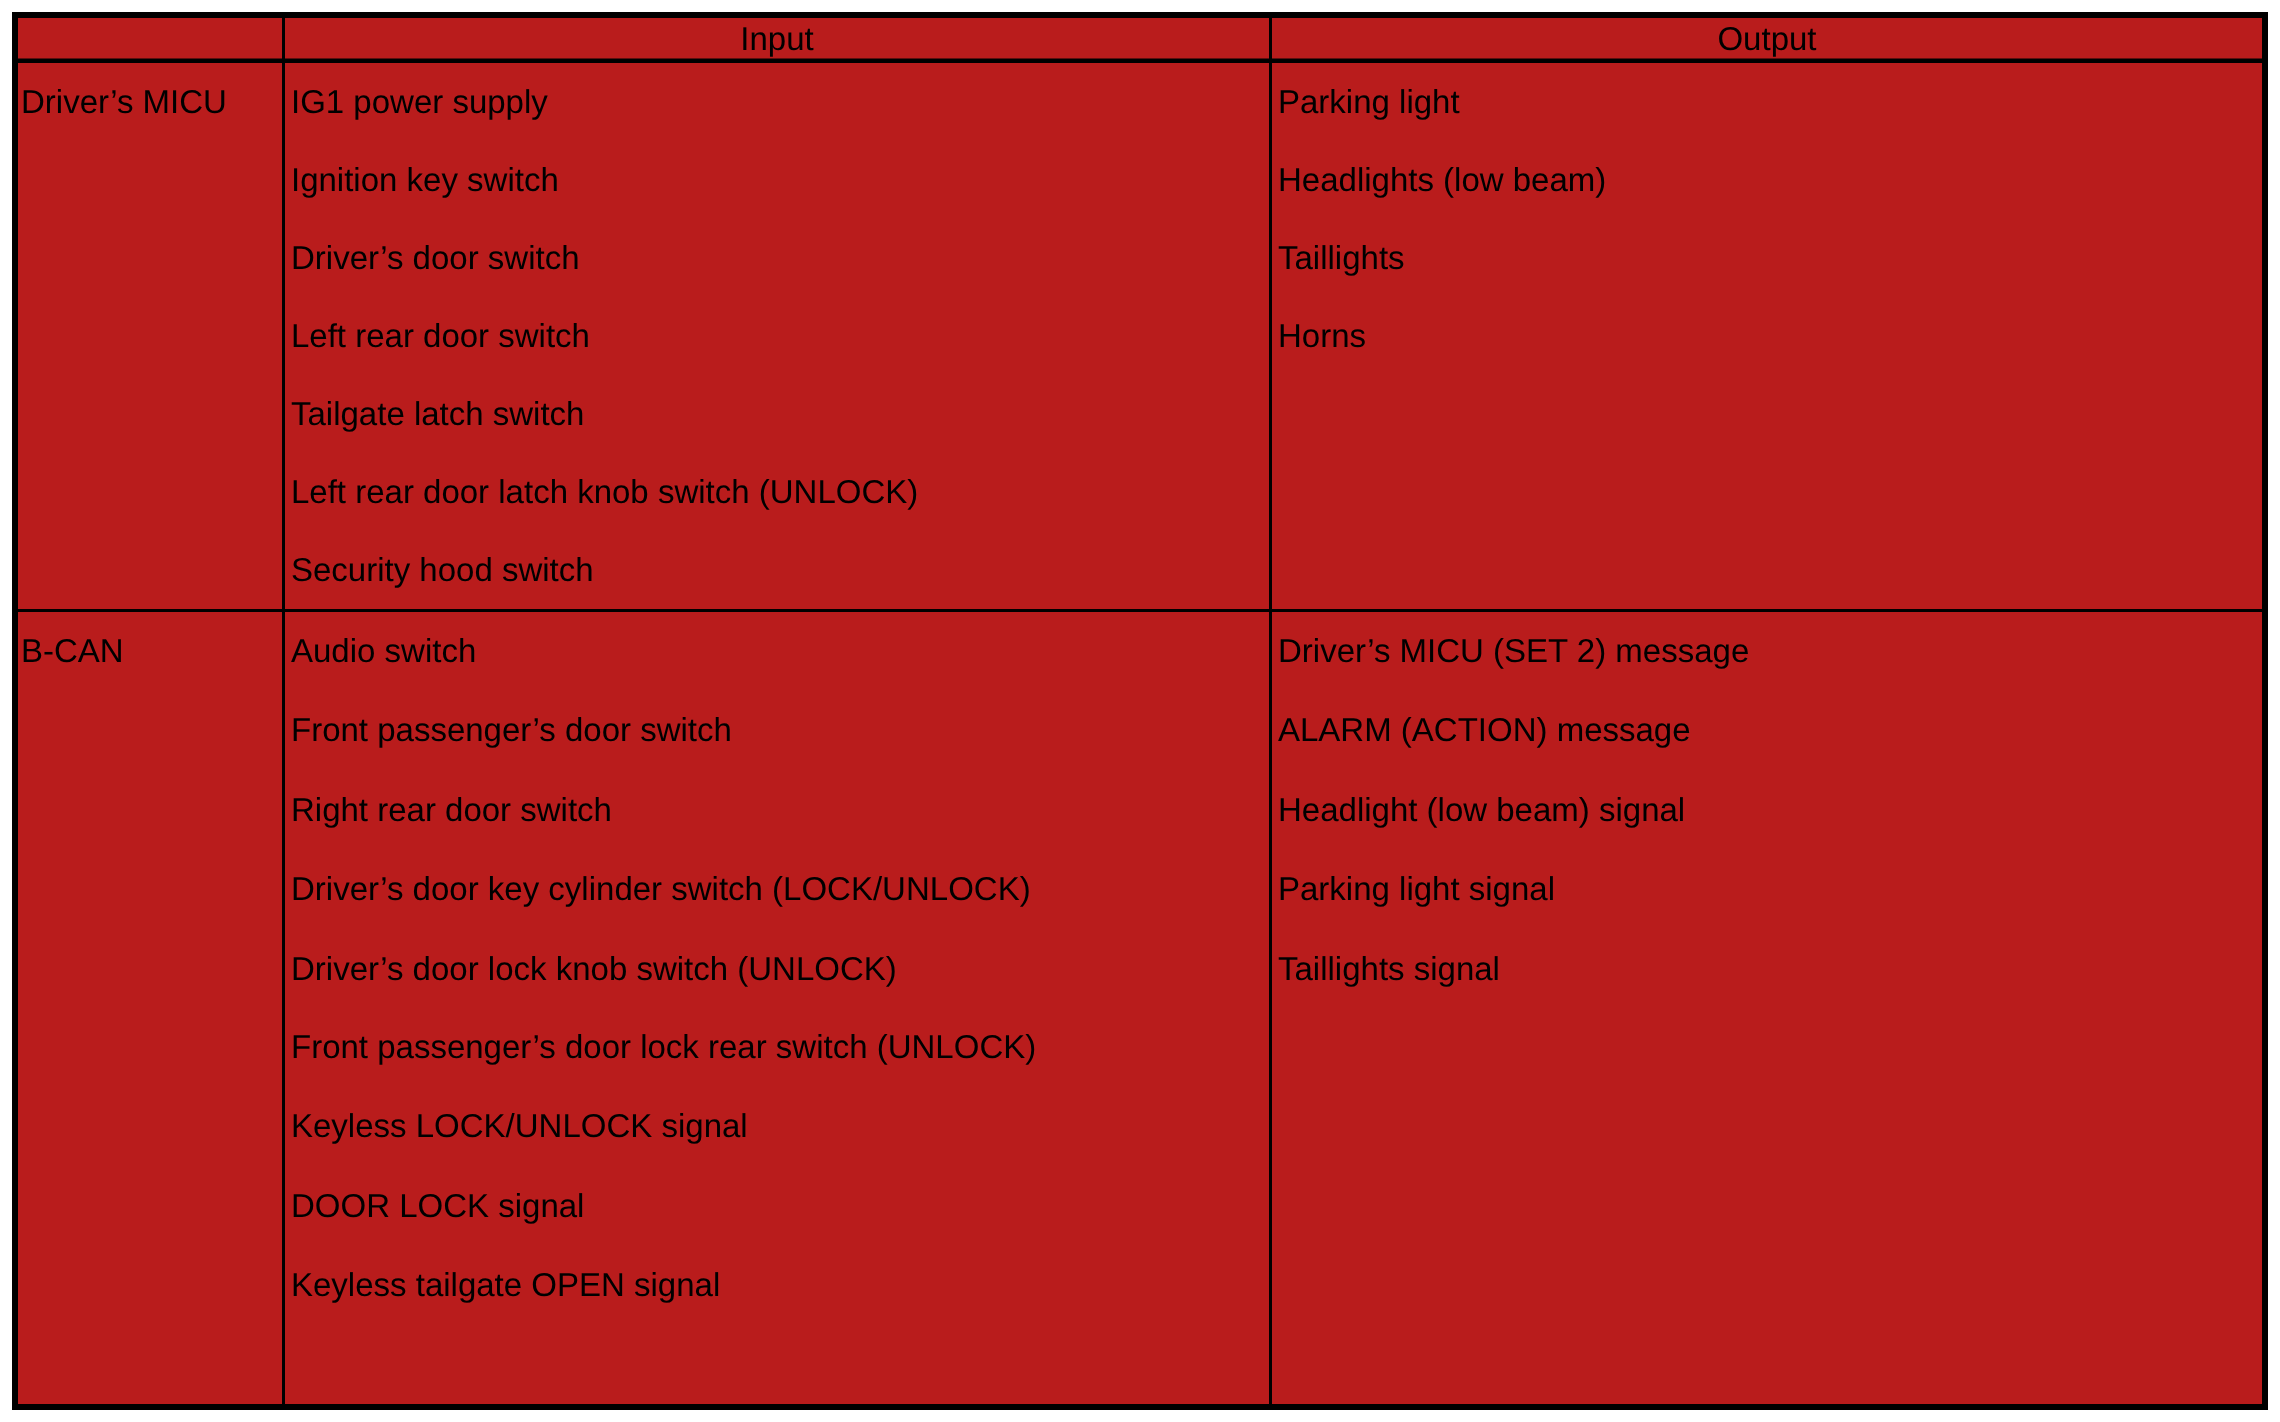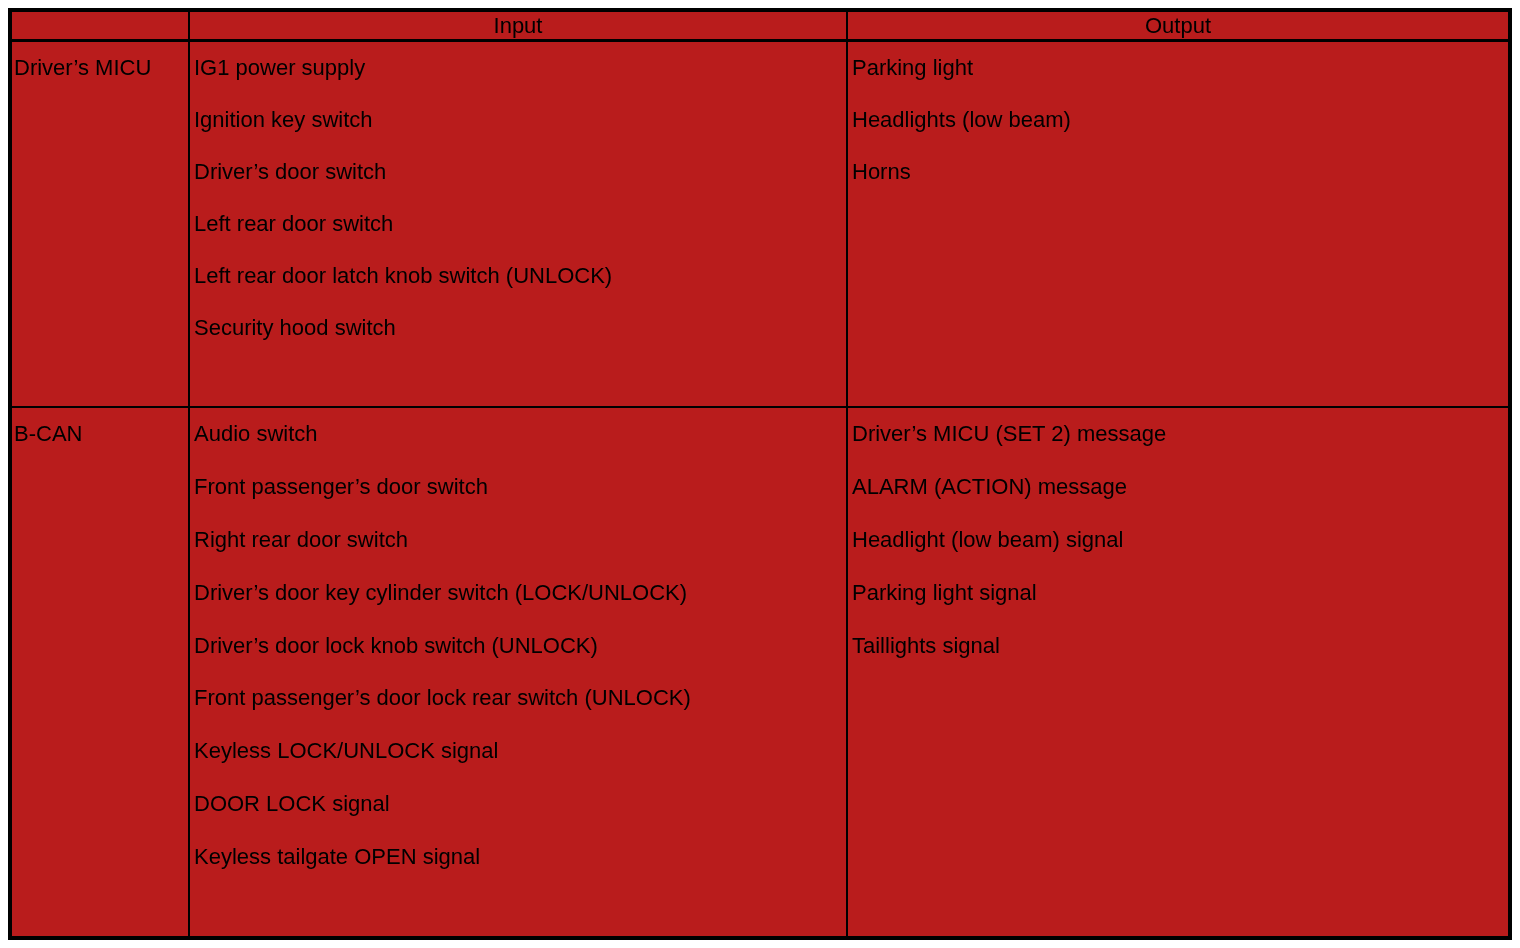--- a/index.html
+++ b/index.html
@@ -84,32 +84,38 @@
       <div class="slot">
           <span>Ignition key switch</span>
         </div>
       <div class="slot">
           <span>Driver’s door switch</span>
         </div>
       <div class="slot">
           <span>Left rear door switch</span>
         </div>
       <div class="slot">
+          <span>Tailgate latch switch</span>
+        </div>
+      <div class="slot">
           <span>Left rear door latch knob switch (UNLOCK)</span>
         </div>
       <div class="slot">
           <span>Security hood switch</span>
         </div>
     </div>
     <div class="cell body r1 c3">
       <div class="slot">
           <span>Parking light</span>
         </div>
       <div class="slot">
           <span>Headlights (low beam)</span>
+        </div>
+      <div class="slot">
+          <span>Taillights</span>
         </div>
       <div class="slot">
           <span>Horns</span>
         </div>
     </div>
 
     <div class="cell body r2 c1">
       <div class="slot">
         <span>B-CAN</span>
       </div>

